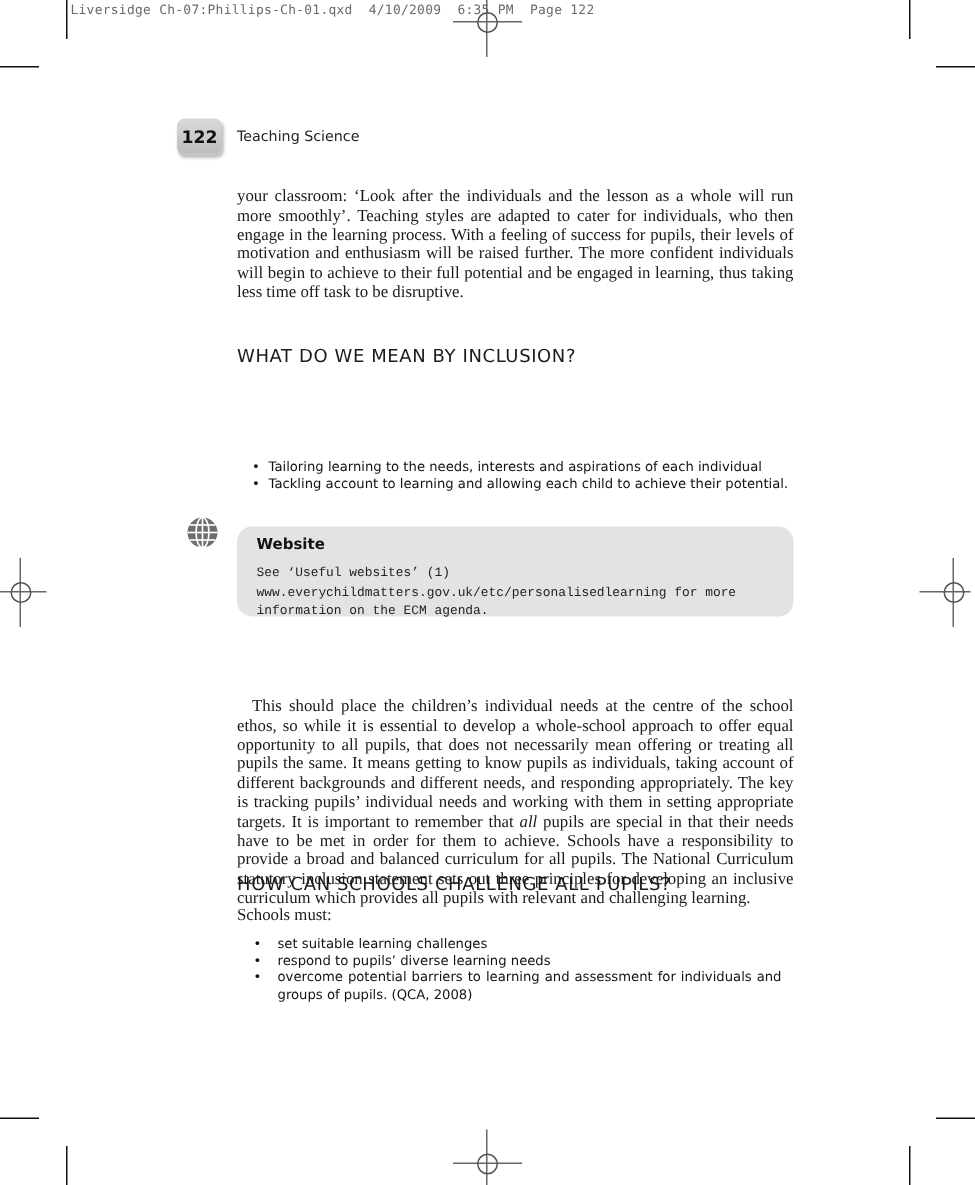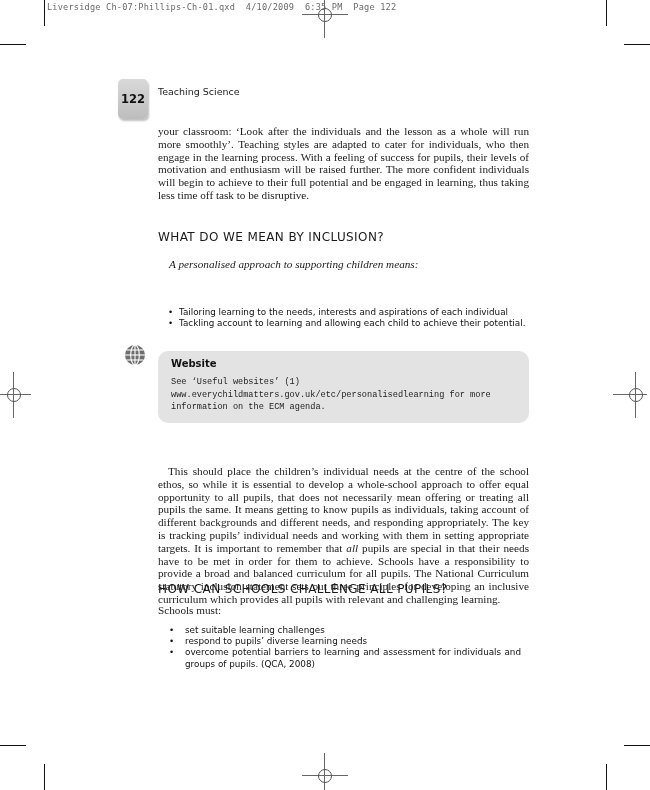--- a/index.html
+++ b/index.html
@@ -12,21 +12,21 @@
       font-family: "DejaVu Sans Mono", "Liberation Mono", monospace;
       font-size: 8.6px; color: #6a6a6a; letter-spacing: 0.2px; white-space: pre;
     }
     .crop { position: absolute; background: #111; }
     .reg { position: absolute; width: 22px; height: 22px; }
     .reg .c { position: absolute; left: 4px; top: 4px; width: 12px; height: 12px; border: 1px solid #555; border-radius: 50%; }
     .reg .h { position: absolute; left: -12px; top: 10px; width: 46px; height: 1px; background: #666; }
     .reg .v { position: absolute; left: 10px; top: -12px; width: 1px; height: 46px; background: #666; }
 
     .folio {
-      position: absolute; left: 118px; top: 79px; width: 30px; height: 40px;
+      position: absolute; left: 118px; top: 79px; width: 30px; height: 24px;
       background: linear-gradient(#d9d9d9, #bdbdbd);
       border-radius: 5px; box-shadow: 1px 2px 2px rgba(0,0,0,0.25);
       display: flex; align-items: center; justify-content: center;
       font-family: "DejaVu Sans", sans-serif; font-weight: bold; font-size: 11.5px; color: #111;
     }
     .running-head {
       position: absolute; left: 158px; top: 86px;
       font-family: "DejaVu Sans", sans-serif; font-size: 9.5px; color: #222;
     }
 
@@ -45,21 +45,21 @@
       position: absolute; left: 165px; width: 365px; margin: 0; padding: 0; list-style: none;
       font-family: "DejaVu Sans", sans-serif; font-size: 8.8px; line-height: 11.2px; color: #111;
     }
     .sans-list li { position: relative; padding-left: 14px; }
     .sans-list li .b { position: absolute; left: 3px; top: 0; }
     .sans-list.wide li { padding-left: 20px; text-align: justify; }
     .sans-list.wide li .b { left: 4px; }
 
     .globe { position: absolute; left: 124px; top: 344px; width: 22px; height: 22px; }
     .box {
-      position: absolute; left: 158px; top: 351px; width: 371px; height: 72px;
+      position: absolute; left: 158px; top: 351px; width: 371px; height: 60px;
       background: #e3e3e3; border-radius: 10px;
     }
     .box-title {
       position: absolute; left: 13px; top: 7px;
       font-family: "DejaVu Sans", sans-serif; font-weight: bold; font-size: 10px; color: #111;
     }
     .box-text {
       position: absolute; left: 13px; top: 25px; width: 350px;
       font-family: Liberation Mono, monospace; font-size: 8.6px; line-height: 12.5px; color: #222;
     }
@@ -101,21 +101,20 @@
 
 <div class="folio">122</div>
 <div class="running-head">Teaching Science</div>
 
 <div class="body-text" style="top:125px;">
   <p>your classroom: ‘Look after the individuals and the lesson as a whole will run more smoothly’. Teaching styles are adapted to cater for individuals, who then engage in the learning process. With a feeling of success for pupils, their levels of motivation and enthusiasm will be raised further. The more confident individuals will begin to achieve to their full potential and be engaged in learning, thus taking less time off task to be disruptive.</p>
 </div>
 
 <div class="heading" style="top:230px;">WHAT DO WE MEAN BY INCLUSION?</div>
 <div class="body-text" style="top:258px;">
-  <p style="padding-left:11px;font-style:italic;">A personalised approach to supporting children means:</p>
 </div>
 <ul class="sans-list" style="top:307px;">
   <li><span class="b">•</span><span>Tailoring learning to the needs, interests and aspirations of each individual</span></li>
   <li><span class="b">•</span><span>Tackling account to learning and allowing each child to achieve their potential.</span></li>
 </ul>
 
 <svg class="globe" viewBox="0 0 22 22">
   <circle cx="11" cy="11" r="10" fill="#6e6e6e"></circle>
   <g stroke="#ffffff" stroke-width="1.1" fill="none">
     <ellipse cx="11" cy="11" rx="4.3" ry="10"></ellipse>

